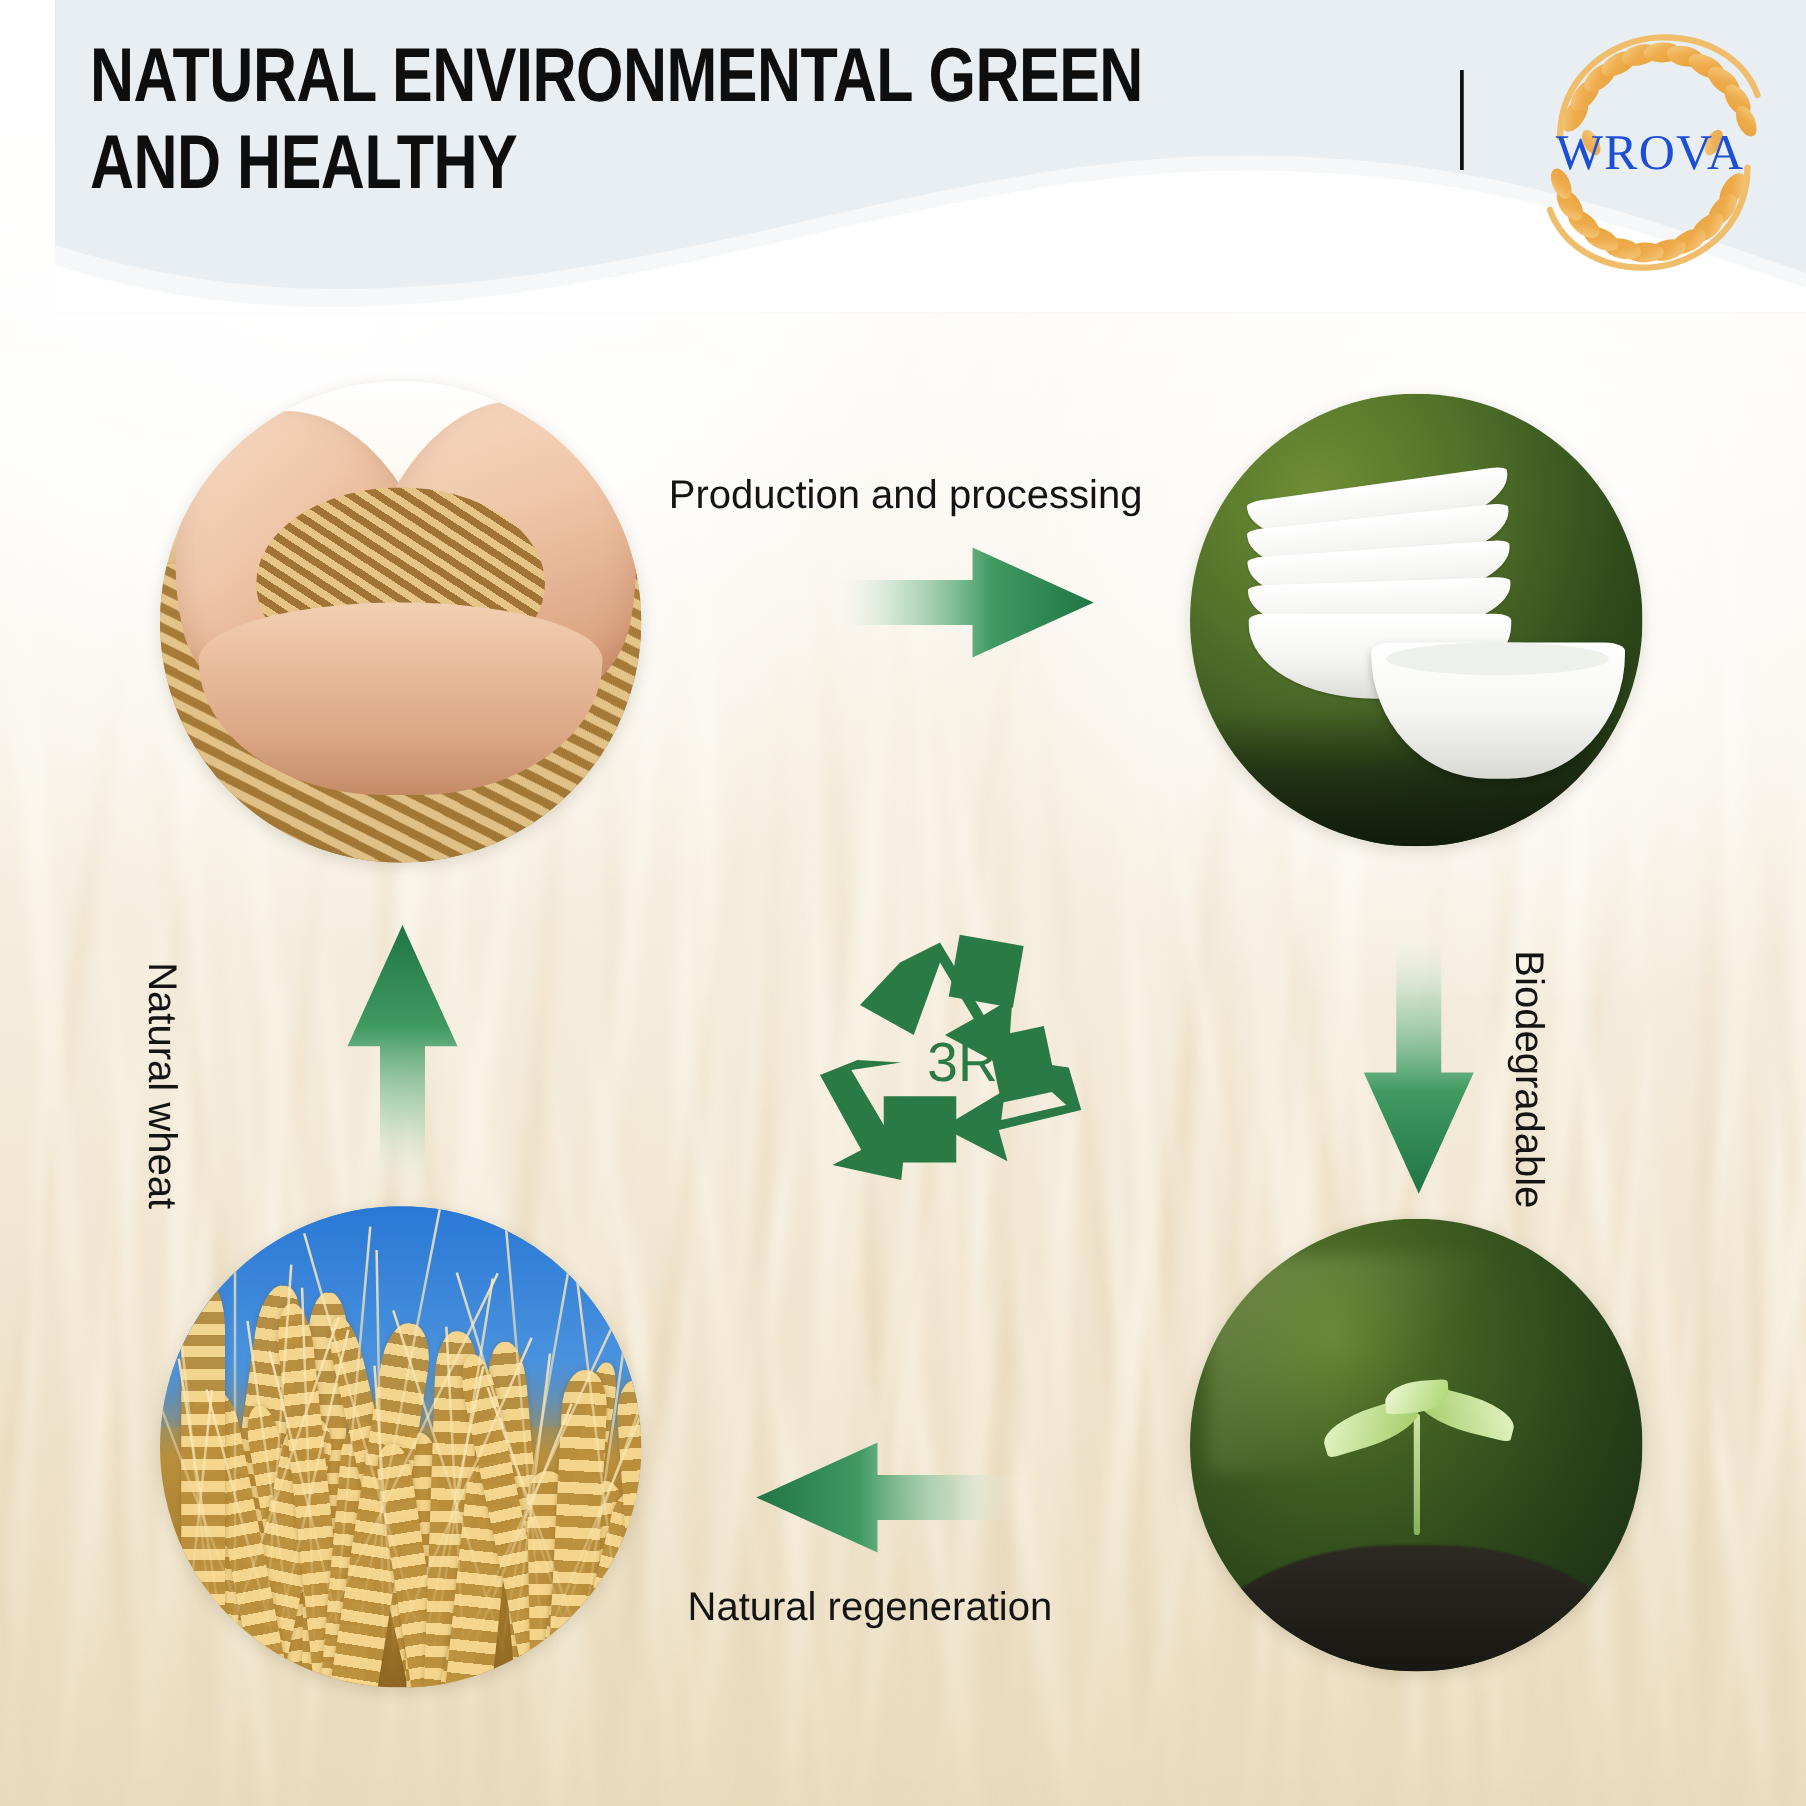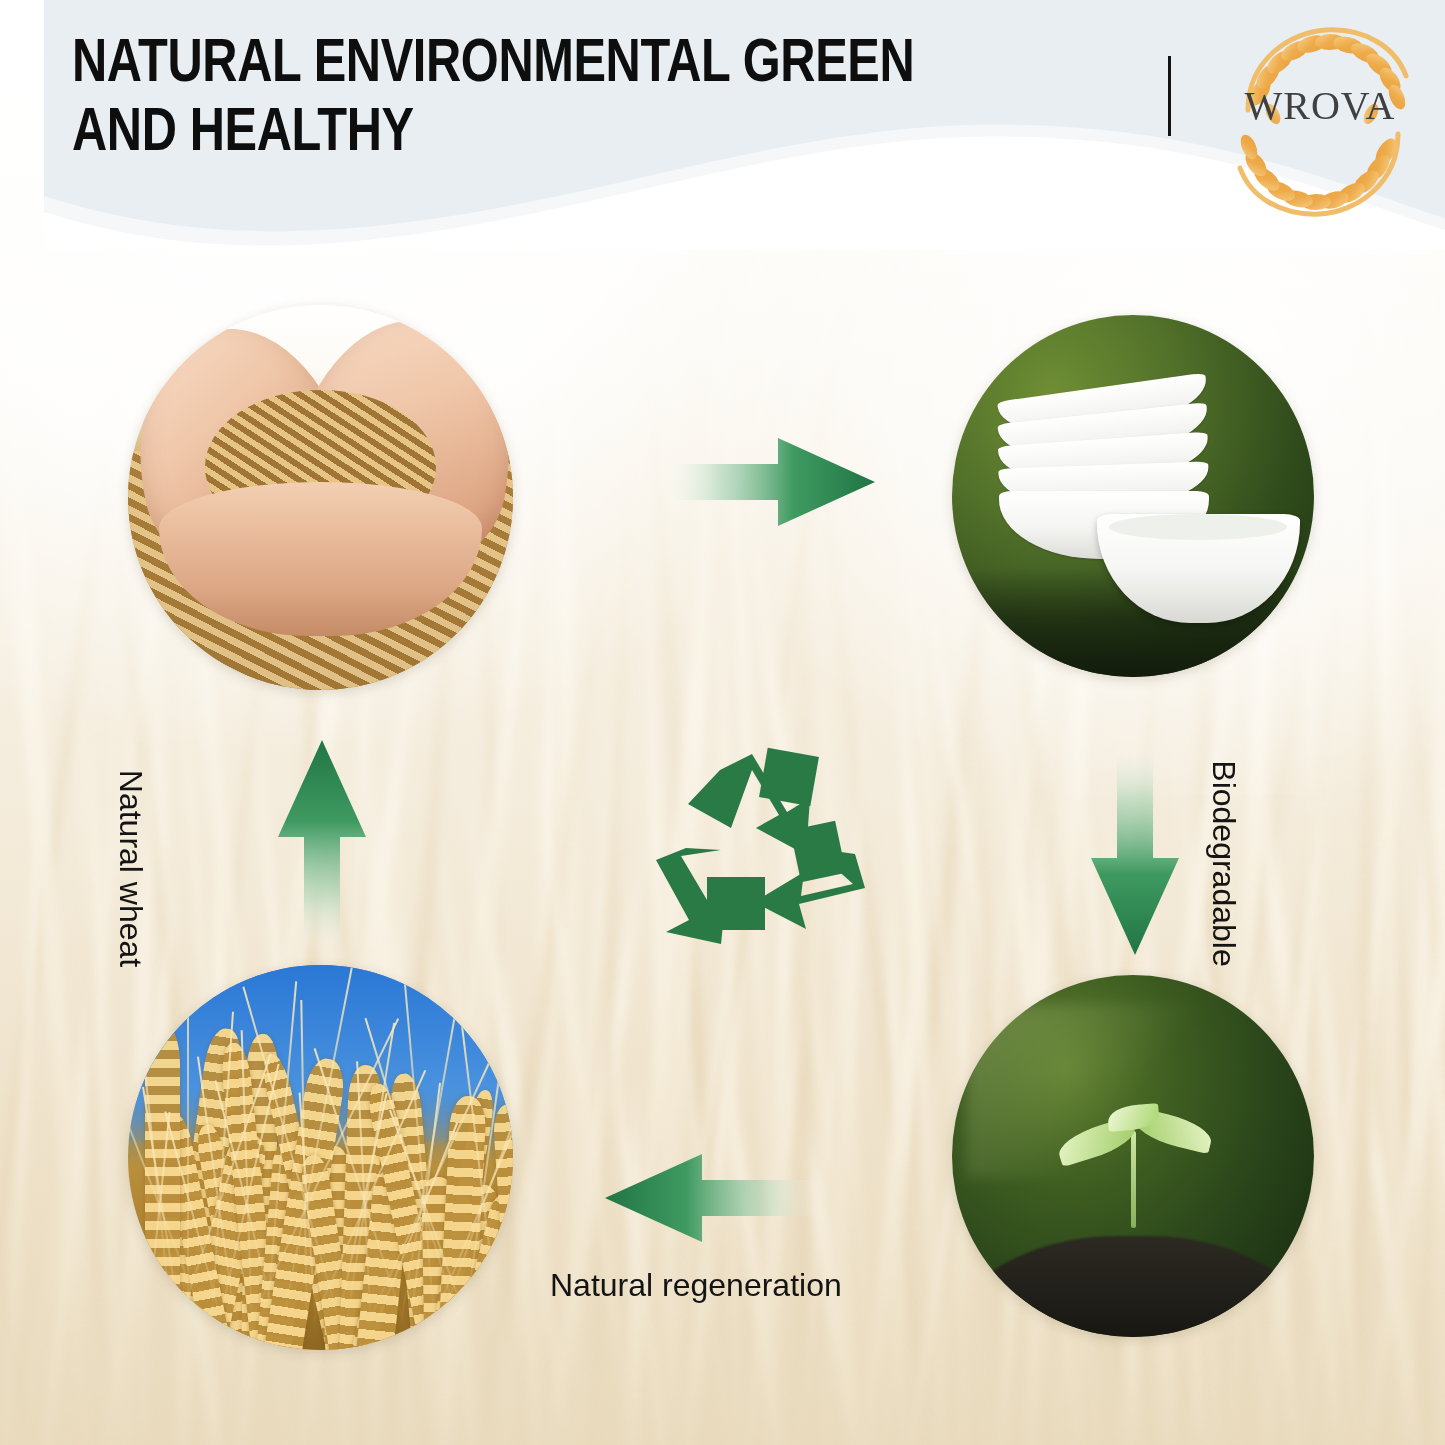--- a/index.html
+++ b/index.html
@@ -62,23 +62,23 @@
 
   .hdr-divider{
     position:absolute;left:1124px;top:56px;width:3px;height:80px;
     background:#121212;
   }
 
   
   .logo{position:absolute;left:1156px;top:18px;width:240px;height:200px;}
   .logo svg{position:absolute;inset:0;width:100%;height:100%;}
   .logo-text{
-    position:absolute;left:0;top:68px;width:240px;text-align:center;
+    position:absolute;left:0;top:84px;width:240px;text-align:center;
     font-family:"Liberation Serif","DejaVu Serif",serif;
-    font-size:40px;letter-spacing:1px;color:#404040;
+    font-size:40px;letter-spacing:1px;color:#1d4ed8;
     line-height:1;
   }
 
   
   .photo{
     position:absolute;border-radius:50%;overflow:hidden;
     box-shadow:0 3px 12px rgba(90,75,45,.18);
   }
   .ph-grain{left:128px;top:305px;width:385px;height:385px;}
   .ph-bowls{left:952px;top:315px;width:362px;height:362px;}
@@ -580,34 +580,36 @@
           <stop offset="0" stop-color="#ffffff" stop-opacity="0"></stop>
           <stop offset="0.28" stop-color="#9ecfae" stop-opacity="0.55"></stop>
           <stop offset="0.62" stop-color="#3f9a61"></stop>
           <stop offset="1" stop-color="#207544"></stop>
         </linearGradient>
       </defs>
       <path d="M32,215 L68,215 L68,97 L94,97 L50,0 L6,97 L32,97 Z" fill="url(#gradU)"></path>
     </svg>
   </div>
 
+  <div class="label lb-top">Production and processing</div>
   <div class="label lb-right">Biodegradable</div>
   <div class="label lb-bottom">Natural regeneration</div>
   <div class="label lb-left">Natural wheat</div>
 
   <div class="recycle">
     <svg viewBox="0 0 250 250">
       <g fill="#2a7a46">
 
         <path d="M72,38 L104,22 L139,80 L162,66 L158,123 L108,96 L131,83 L104,38 L83,96 L40,72 Z" transform="translate(3,2)"></path>
 
         <path d="M214,118 L224,152 L158,168 L165,193 L113,166 L163,136 L160,160 L212,148 L172,112 Z" transform="translate(-4,6)"></path>
 
         <path d="M35,118 L5,130 L38,190 L15,202 L70,214 L76,156 L56,170 L30,126 L70,120 Z" transform="translate(6,0)"></path>
 
         <path d="M62,147 L120,147 L120,200 L62,200 Z"></path>
         <path d="M150,95 L196,95 L196,148 L150,148 Z" transform="rotate(-12 173 121)"></path>
         <path d="M118,22 L170,22 L170,72 L118,72 Z" transform="rotate(10 144 47)"></path>
       </g>
     </svg>
+    <div class="recycle-text">3R</div>
   </div>
 
 </div>
 
 </body></html>

